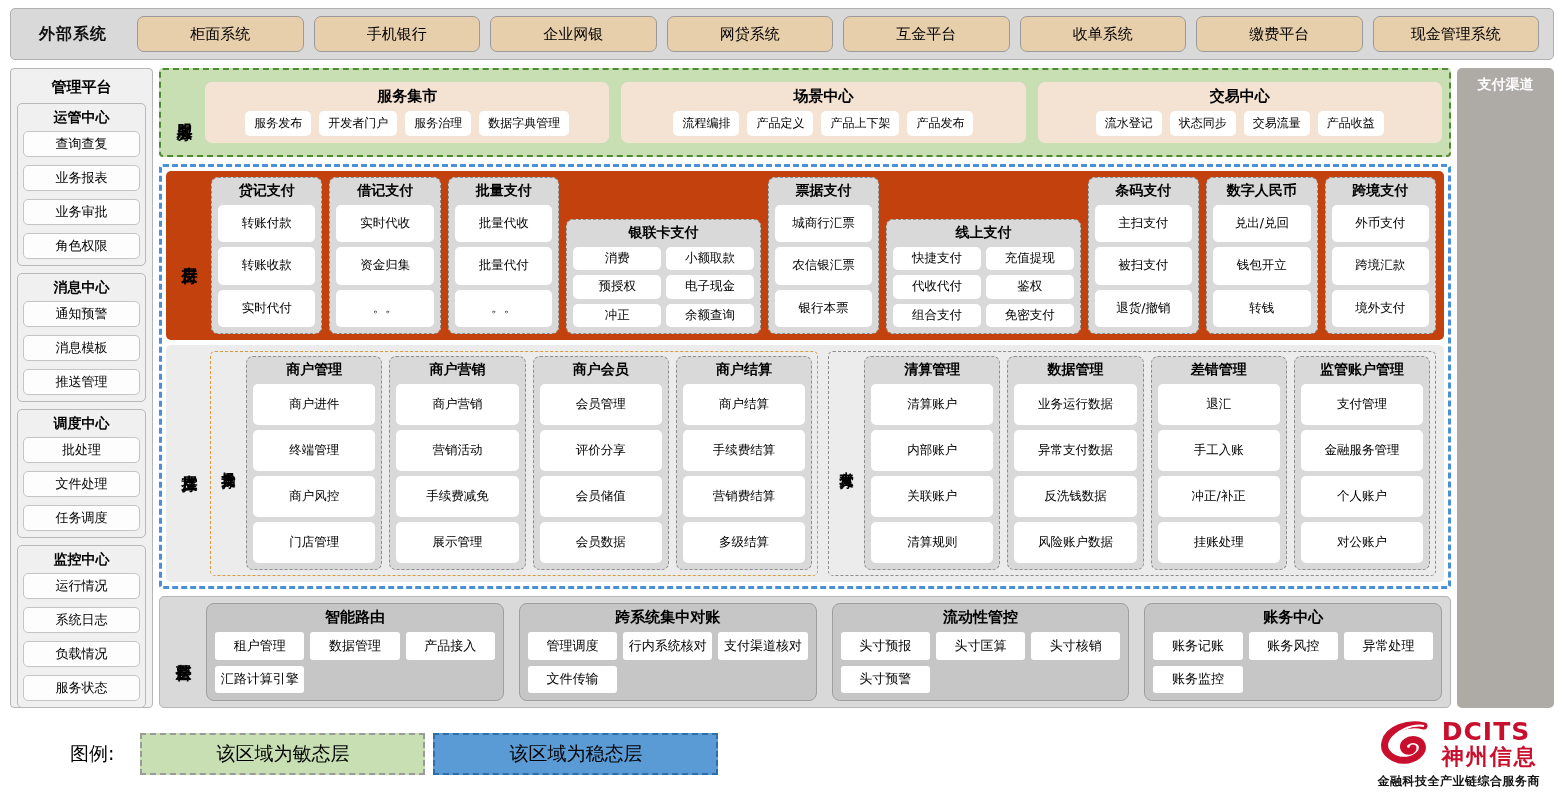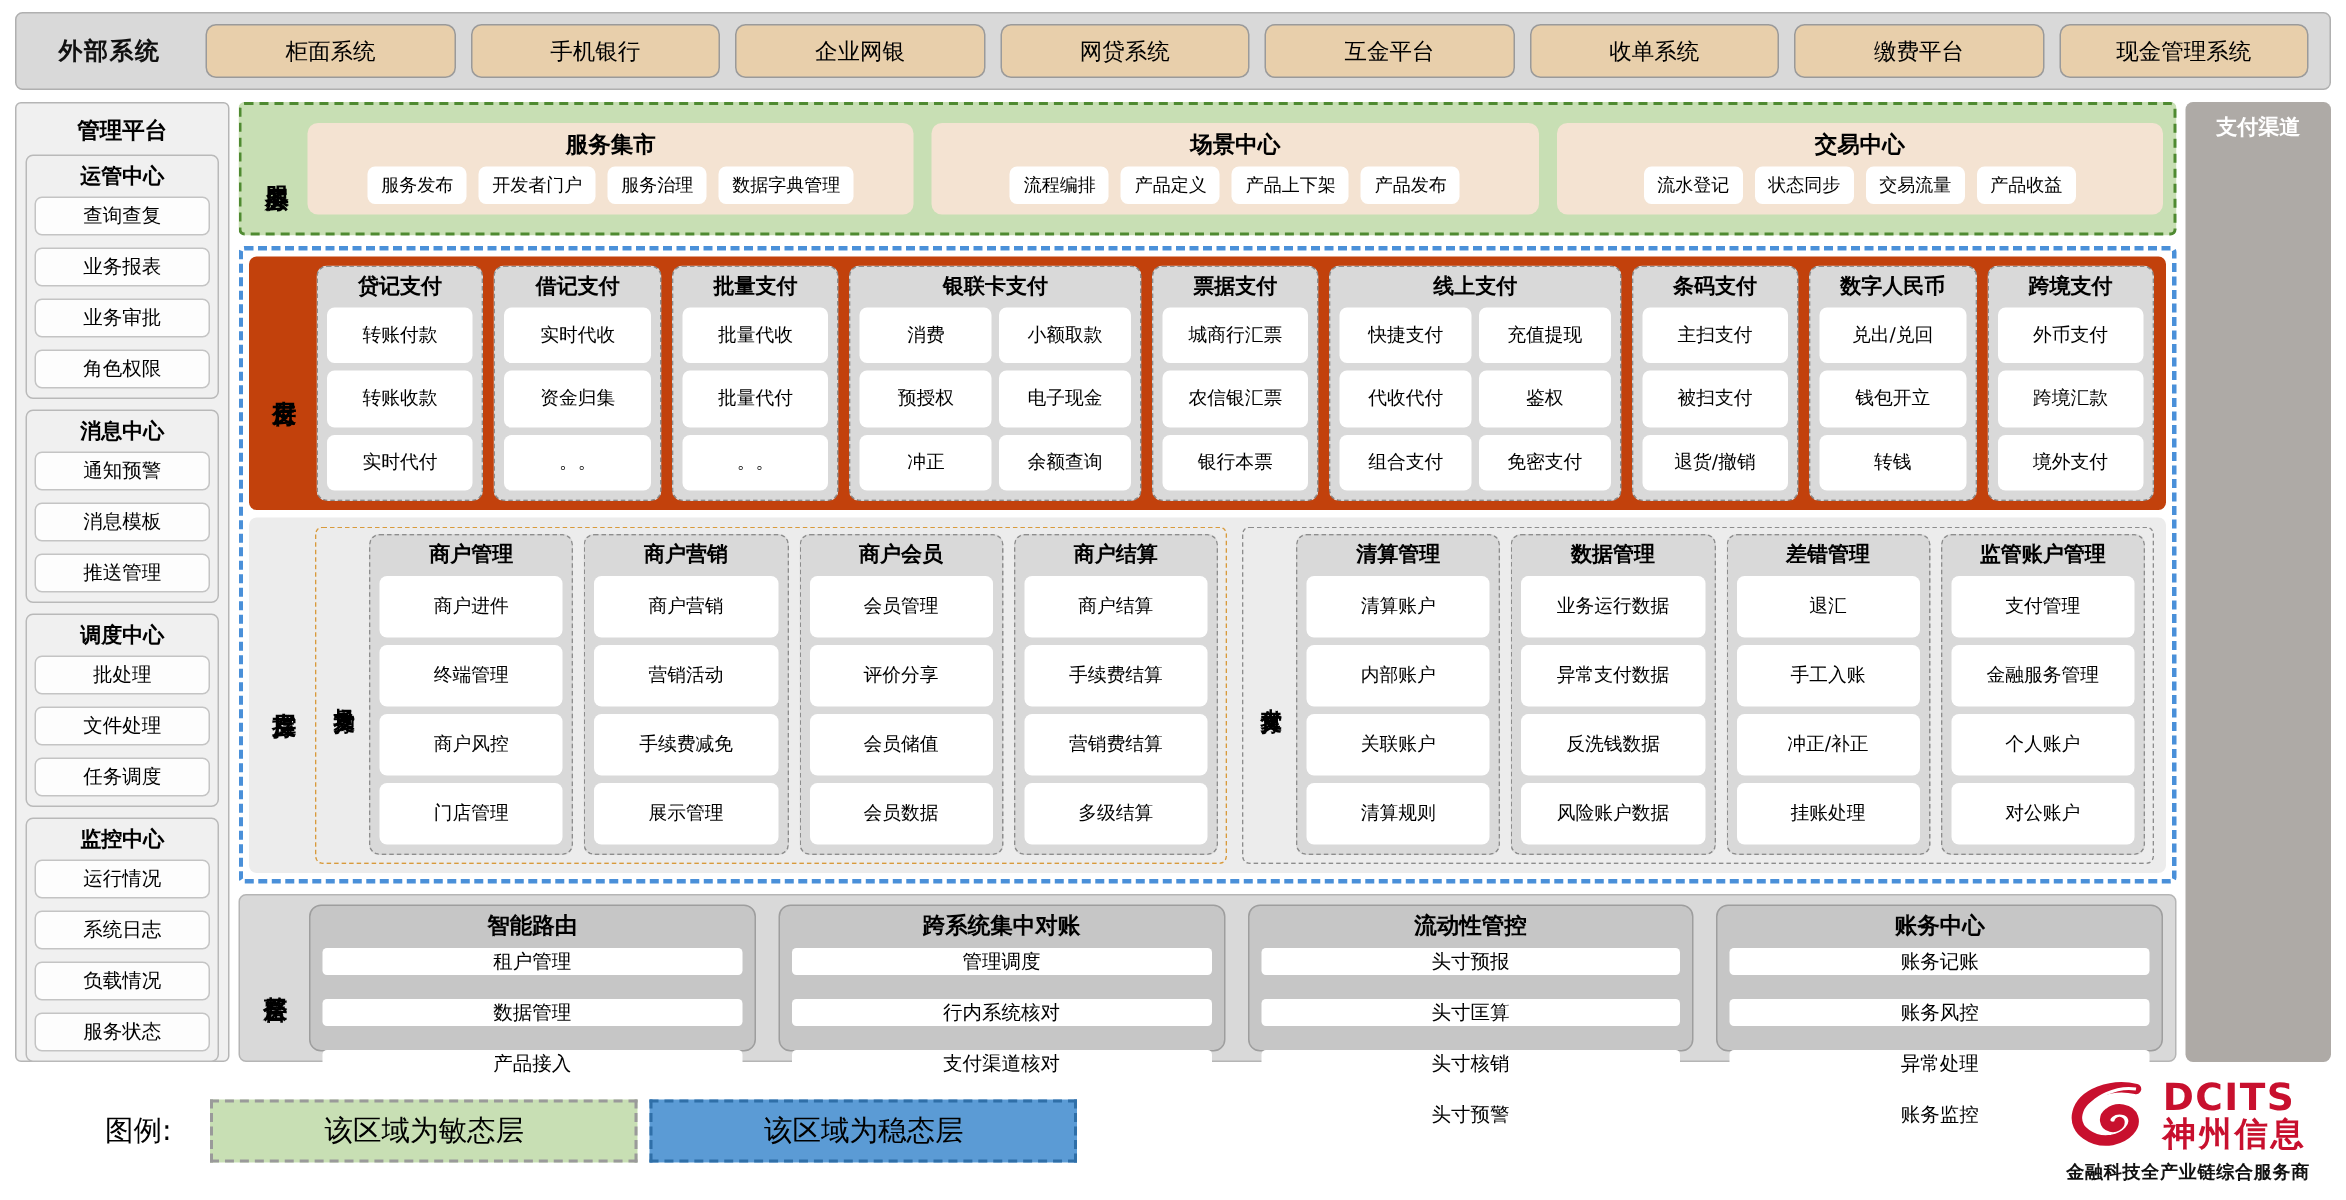--- a/index.html
+++ b/index.html
@@ -127,21 +127,21 @@
   }
   .pay-groups { display: flex; flex: 1; gap: 7px; }
   .pgroup {
     background: #d9d9d9;
     border: 1px dashed #8d8d8d;
     border-radius: 7px;
     padding: 3px 6px 6px;
     display: flex; flex-direction: column;
     flex: 1;
   }
-  .pgroup.wide2 { flex: 1.85; }
+  .pgroup.wide2 { flex: 1.85; margin-top: 42px; }
   .pgroup-title { font-size: 14px; font-weight: bold; text-align: center; padding: 1px 0 5px; white-space: nowrap; }
   .pgrid { display: grid; gap: 5px; flex: 1; }
   .pgrid.c1 { grid-template-columns: 1fr; }
   .pgrid.c2 { grid-template-columns: 1fr 1fr; }
   .pcell {
     background: #fff; border-radius: 5px;
     display: flex; align-items: center; justify-content: center;
     font-size: 12.5px; color: #000; white-space: nowrap;
   }
 
@@ -197,21 +197,21 @@
   .int-groups { display: flex; flex: 1; gap: 15px; }
   .igroup {
     flex: 1;
     background: #c6c6c6;
     border: 1px solid #9e9e9e;
     border-radius: 8px;
     padding: 3px 8px 7px;
     display: flex; flex-direction: column;
   }
   .igroup-title { font-size: 15px; font-weight: bold; text-align: center; padding: 1px 0 5px; }
-  .igrid { display: grid; grid-template-columns: 1fr; gap: 16px; flex: 1; }
+  .igrid { display: grid; grid-template-columns: 1fr 1fr 1fr; gap: 6px; flex: 1; }
   .icell {
     background: #fff; border-radius: 3px;
     display: flex; align-items: center; justify-content: center;
     font-size: 13px; color: #000; white-space: nowrap;
   }
 
   
   .right-col {
     width: 97px;
     background: #aeaaa6;

